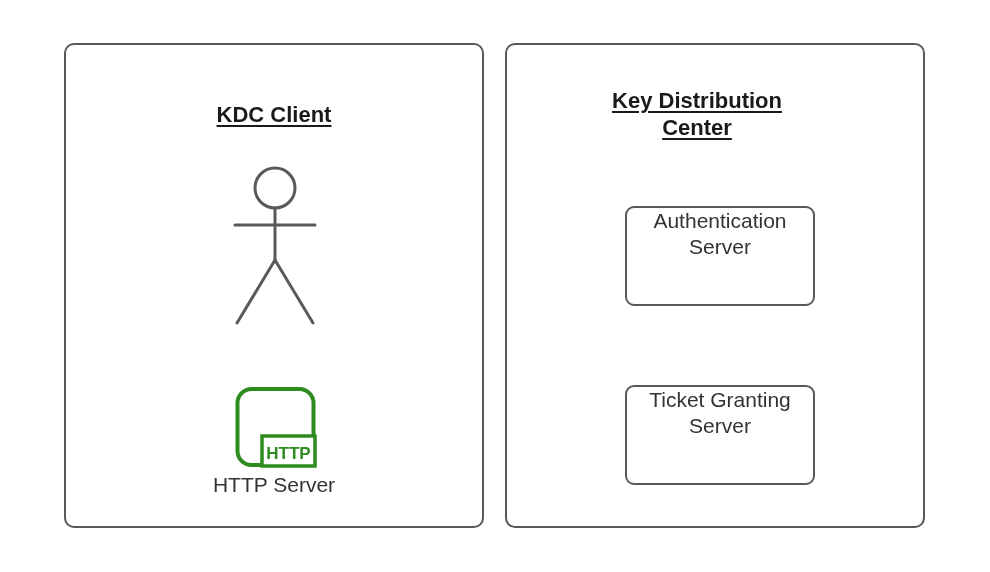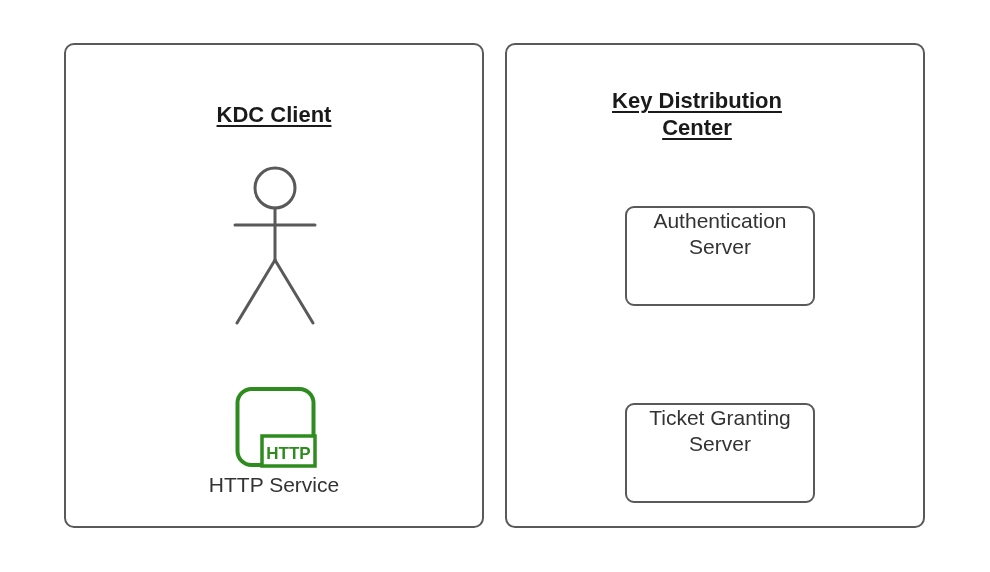--- a/index.html
+++ b/index.html
@@ -84,21 +84,21 @@
     height: 100px;
     background: #ffffff;
     border: 2.5px solid #595959;
     border-radius: 9px;
     box-sizing: border-box;
     display: flex;
     align-items: flex-start;
     justify-content: center;
   }
   .server-node-auth { top: 206px; }
-  .server-node-tgs  { top: 403px; }
+  .server-node-tgs  { top: 385px; }
   .server-node .server-label {
     text-align: center;
     font-size: 21px;
     line-height: 26px;
     color: #333333;
     max-width: 170px;
   }
 </style>
 </head>
 <body>
@@ -121,21 +121,21 @@
     </g>
   </svg>
 
 
   <svg class="http-svg" width="85" height="85" viewBox="0 0 85 85">
     <rect x="4.5" y="5" width="76" height="76" rx="14" ry="14" fill="none" stroke="#2e8b1e" stroke-width="4"></rect>
     <rect x="29" y="52" width="53" height="30" fill="#ffffff" stroke="#2e8b1e" stroke-width="3.5"></rect>
     <text x="55.5" y="74.5" text-anchor="middle" font-family="Liberation Sans, sans-serif" font-size="17" font-weight="bold" fill="#2e8b1e">HTTP</text>
   </svg>
 
-  <div class="http-service-label">HTTP Service</div>
+  <div class="http-service-label">HTTP Server</div>
 
   <div class="panel panel-right"></div>
 
   <div class="panel-title title-right">
     <span class="title-text">Key Distribution Center</span>
   </div>
 
   <div class="server-node server-node-auth">
     <div class="server-label">Authentication Server</div>
   </div>

